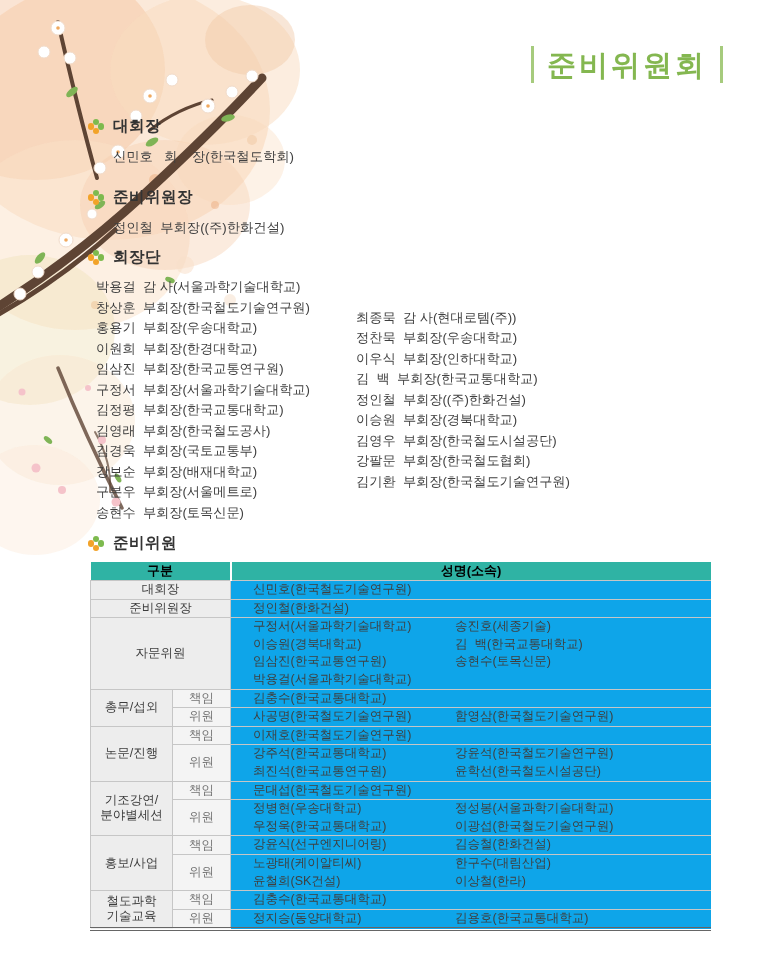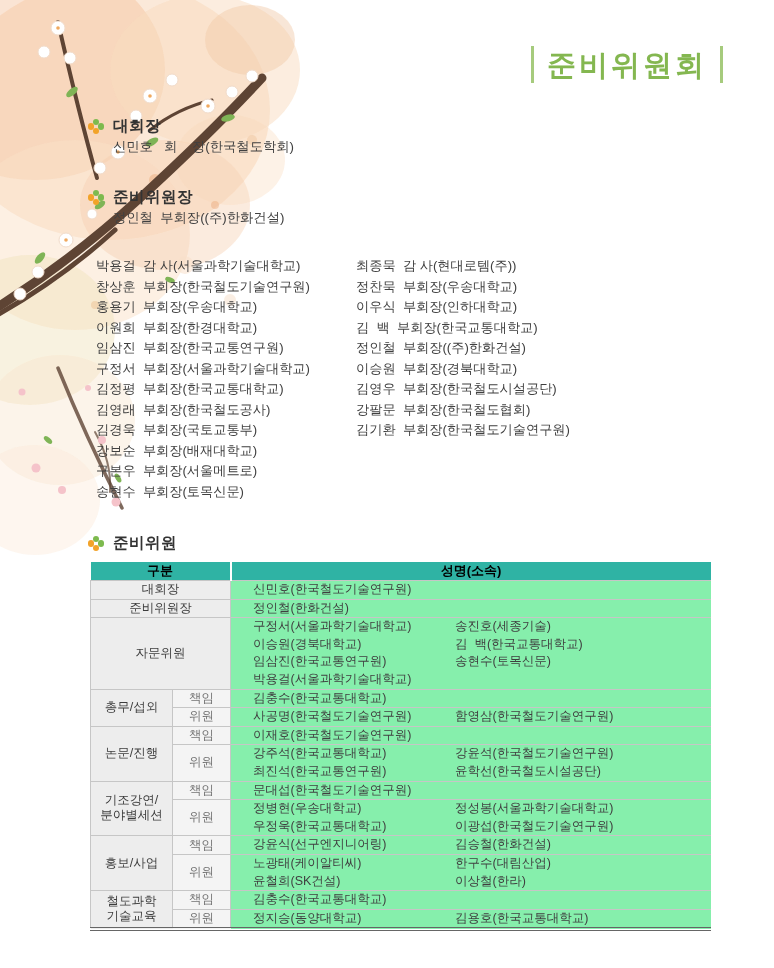--- a/index.html
+++ b/index.html
@@ -16,38 +16,38 @@
   .sec{position:absolute;left:88px;}
   .sec-head{display:flex;align-items:center;gap:9px;}
   .sec-head h2{margin:0;font-size:15.5px;font-weight:bold;color:#333;letter-spacing:.5px;}
   .dots-icon{position:relative;width:16px;height:16px;flex:0 0 16px;}
   .dots-icon i{position:absolute;width:6.4px;height:6.4px;border-radius:50%;}
   .d-top{left:4.8px;top:0;background:#7dba4e;}
   .d-left{left:0;top:4.8px;background:#f2a329;}
   .d-right{left:9.6px;top:4.8px;background:#7dba4e;}
   .d-bottom{left:4.8px;top:9.6px;background:#f2a329;}
 
-  .sec-line{margin:1px 0 0 25px;font-size:13.3px;color:#404040;white-space:pre;}
+  .sec-line{margin:11px 0 0 25px;font-size:13.3px;color:#404040;white-space:pre;}
 
   
   .board-cols{display:flex;margin:9px 0 0 8px;}
-  .bcol{display:flex;flex-direction:column;}
+  .bcol{display:flex;flex-direction:column;justify-content:center;}
   .bcol-left{width:260px;}
   .bcol div{font-size:13.2px;line-height:20.5px;white-space:pre;color:#404040;}
 
   
   .ptable{border-collapse:collapse;table-layout:fixed;width:620px;margin:8px 0 0 2px;
           font-size:12.5px;border-bottom:4px double #666;}
   .ptable th{background:#2fb3a4;color:#000000;font-weight:bold;font-size:13px;height:16px;
              padding:0;text-align:center;}
   .ptable th.type{border-right:2px solid #fff;}
   .ptable td{border:1px solid #c6c6c6;padding:0;vertical-align:middle;}
   .ptable td.group{background:#ededed;text-align:center;white-space:pre-line;line-height:15px;color:#3c3c3c;}
   .ptable td.role{background:#f4f4f4;text-align:center;color:#737373;}
-  .ptable td.names{border-right:none;background:#86efac;padding-left:22px;}
+  .ptable td.names{border-right:none;background:#0ea5e9;padding-left:22px;}
   .nline{display:flex;line-height:17.6px;height:17.6px;white-space:pre;overflow:hidden;}
   .n1{width:202px;flex:0 0 202px;}
   .n2{flex:1;}
 </style>
 </head>
 <body>
 
 <div class="page">
 
   <svg class="decor" width="310" height="560" viewBox="0 0 310 560">
@@ -147,20 +147,29 @@
           <i class="d-left"></i>
           <i class="d-right"></i>
           <i class="d-bottom"></i>
       </span>
       <h2>준비위원장</h2>
     </div>
     <div class="sec-line">정인철  부회장((주)한화건설)</div>
   </section>
 
   <section class="sec" style="top:247px;">
+    <div class="sec-head">
+      <span class="dots-icon">
+        <i class="d-top"></i>
+          <i class="d-left"></i>
+          <i class="d-right"></i>
+          <i class="d-bottom"></i>
+      </span>
+      <h2>회장단</h2>
+    </div>
     <div class="board-cols">
       <div class="bcol bcol-left" id="board-left">
           <div>박용걸  감 사(서울과학기술대학교)</div>
           <div>창상훈  부회장(한국철도기술연구원)</div>
           <div>홍용기  부회장(우송대학교)</div>
           <div>이원희  부회장(한경대학교)</div>
           <div>임삼진  부회장(한국교통연구원)</div>
           <div>구정서  부회장(서울과학기술대학교)</div>
           <div>김정평  부회장(한국교통대학교)</div>
           <div>김영래  부회장(한국철도공사)</div>

